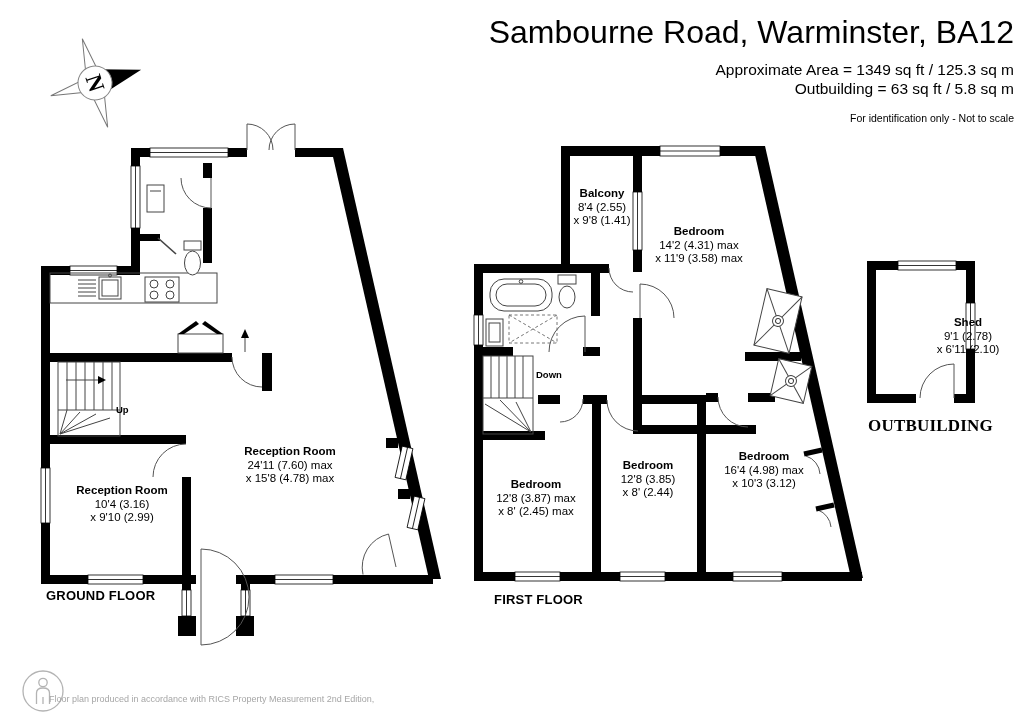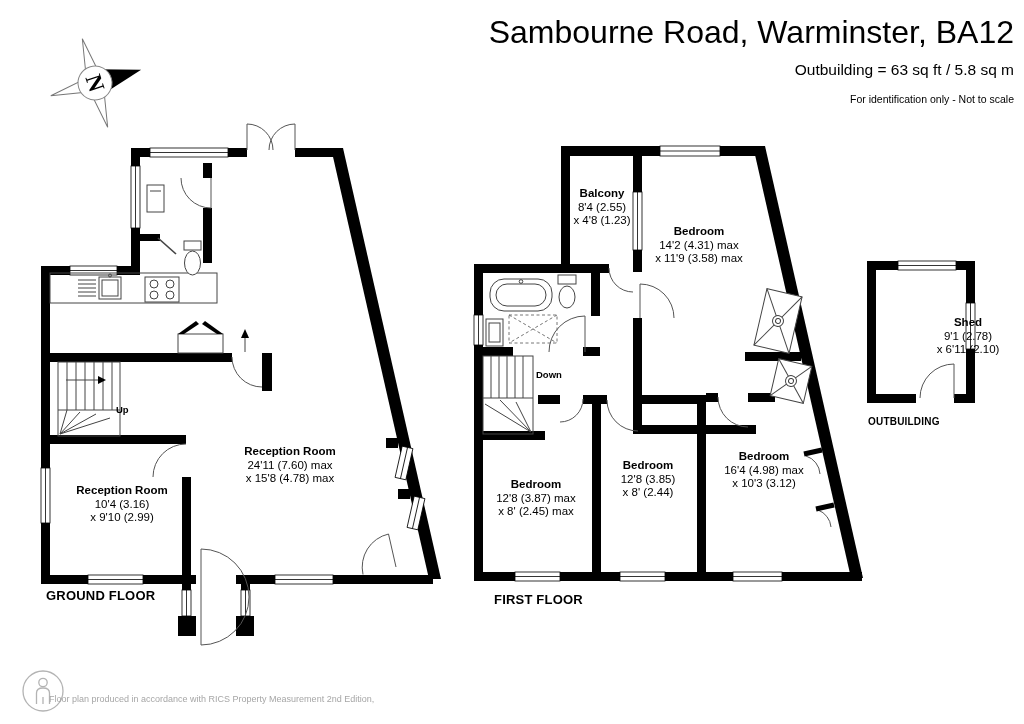--- a/index.html
+++ b/index.html
@@ -321,41 +321,42 @@
       <polygon points="57,103 64,64 57,57 50,64" fill="#fff" stroke="#777" stroke-width="1"></polygon>
       <polygon points="11,57 50,50 57,57 50,64" fill="#fff" stroke="#777" stroke-width="1"></polygon>
       <polygon points="105,57 62,44 62,70" fill="#000"></polygon>
       <circle cx="57" cy="57" r="17" fill="#fff" stroke="#888" stroke-width="1"></circle>
       <text x="57" y="57" transform="rotate(88 57 57)" text-anchor="middle" dy="7.5" font-family="Liberation Serif, serif" font-weight="bold" font-size="23">N</text>
     </g>
   </svg>
 
   <div class="header">
     <div class="title">Sambourne Road, Warminster, BA12</div>
+    <div class="aline">Approximate Area = 1349 sq ft / 125.3 sq m</div>
     <div class="aline">Outbuilding = 63 sq ft / 5.8 sq m</div>
     <div class="disc">For identification only - Not to scale</div>
   </div>
 
 
   <div class="plan-label" style="left:290px;top:445px;">
     <div class="rname">Reception Room</div>
     <div>24'11 (7.60) max</div>
     <div>x 15'8 (4.78) max</div>
   </div>
 
   <div class="plan-label" style="left:122px;top:484px;">
     <div class="rname">Reception Room</div>
     <div>10'4 (3.16)</div>
     <div>x 9'10 (2.99)</div>
   </div>
 
   <div class="plan-label" style="left:602px;top:187px;">
     <div class="rname">Balcony</div>
     <div>8'4 (2.55)</div>
-    <div>x 4'8 (1.23)</div>
+    <div>x 9'8 (1.41)</div>
   </div>
 
   <div class="plan-label" style="left:699px;top:225px;">
     <div class="rname">Bedroom</div>
     <div>14'2 (4.31) max</div>
     <div>x 11'9 (3.58) max</div>
   </div>
 
   <div class="plan-label" style="left:536px;top:478px;">
     <div class="rname">Bedroom</div>
@@ -379,21 +380,21 @@
     <div class="rname">Shed</div>
     <div>9'1 (2.78)</div>
     <div>x 6'11 (2.10)</div>
   </div>
 
   <div class="stair-label" style="left:116px;top:404px;">Up</div>
   <div class="stair-label" style="left:536px;top:369px;">Down</div>
 
   <div class="floor-label" style="left:46px;top:588px;">GROUND FLOOR</div>
   <div class="floor-label" style="left:477px;top:592px;padding-left:17px;">FIRST FLOOR</div>
-  <div class="floor-label" style="left:868px;top:416px;font-size:10px;">OUTBUILDING</div>
+  <div class="floor-label" style="left:868px;top:416px;font-size:17px;font-family:Liberation Serif, serif;">OUTBUILDING</div>
 
   <svg class="ficon" style="left:21px;top:669px;" width="44" height="44" viewBox="0 0 44 44">
     <circle cx="22" cy="22" r="20" fill="none" stroke="#b3b3b3" stroke-width="1.3"></circle>
     <circle cx="22" cy="13.5" r="4.2" fill="none" stroke="#b3b3b3" stroke-width="1.3"></circle>
     <path d="M15.5,35 L15.5,24 Q15.5,19 22,19 Q28.5,19 28.5,24 L28.5,35" fill="none" stroke="#b3b3b3" stroke-width="1.3"></path>
     <line x1="22" y1="28" x2="22" y2="35" stroke="#b3b3b3" stroke-width="1.3"></line>
   </svg>
 
   <div class="footer">
     <div>Floor plan produced in accordance with RICS Property Measurement 2nd Edition,</div>

